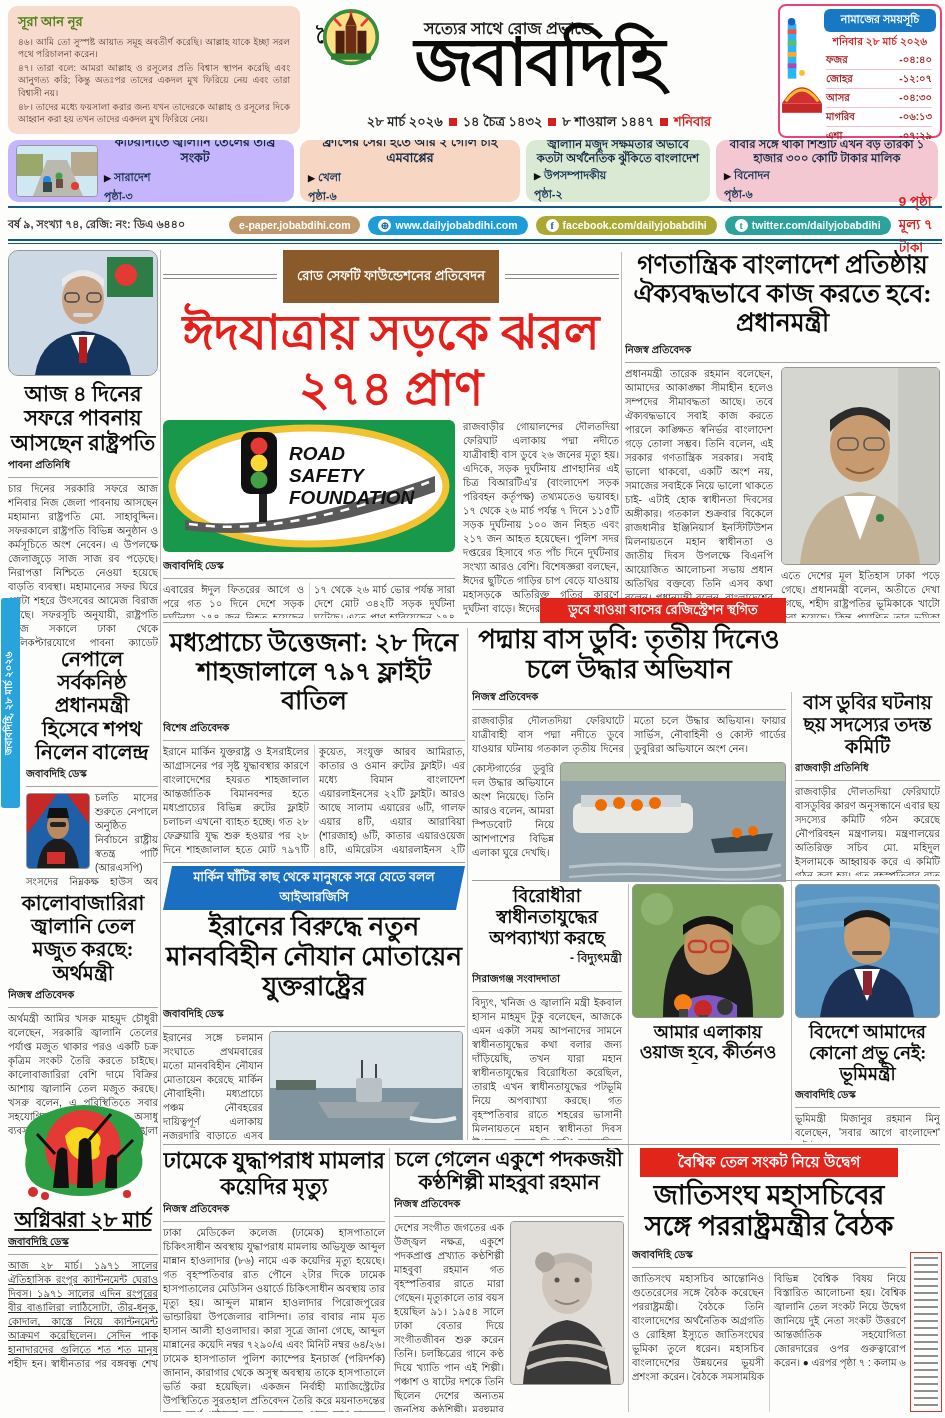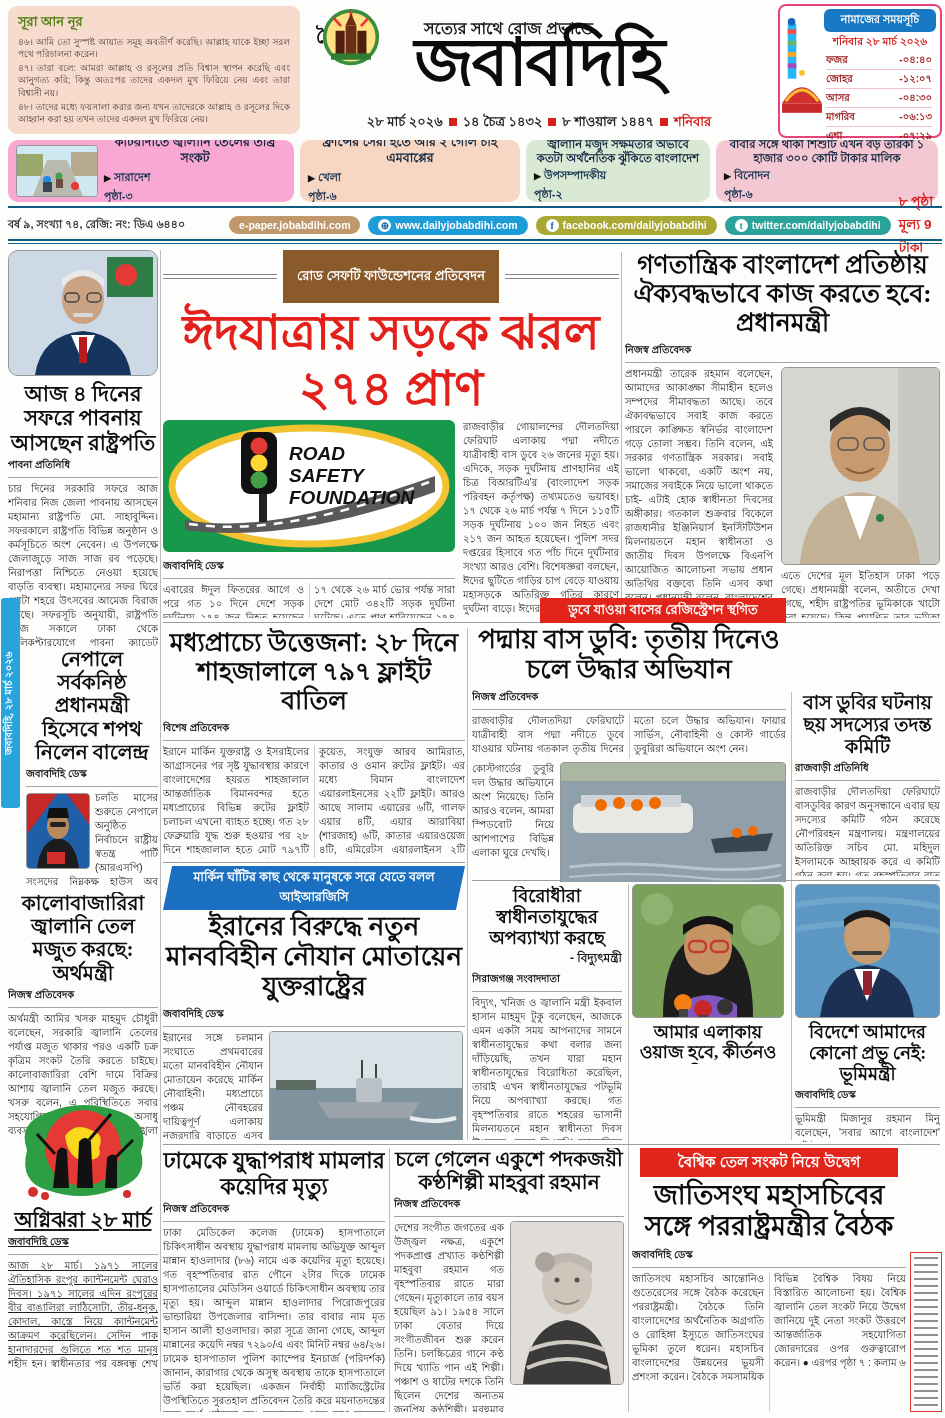--- a/index.html
+++ b/index.html
@@ -134,21 +134,21 @@
       </div>
     <div class="prow">
         <span>এশা</span>
         <span>-০৭:২৯</span>
       </div>
     <div class="psun">সূর্যোদয় ৫:৫৪ মি. - সূর্যাস্ত ৬:১৩ মি.</div>
     <div class="psrc">সূত্র: ইসলামিক ফাউন্ডেশন</div>
   </div>
 
   <div class="abs" id="teasers">
-    <div class="teaser" style="width:286px;background:#f9a8d4;">
+    <div class="teaser" style="width:286px;background:#c4b5fd;">
       <span class="ph" style="width:80px;height:50px;border-radius:4px;flex:none;">
         <svg width="80" height="50" viewBox="0 0 80 50" preserveAspectRatio="none">
           <rect width="80" height="50" fill="#cfe8f2"></rect>
           <rect x="0" y="8" width="26" height="22" fill="#9aa86c"></rect>
             <rect x="54" y="6" width="26" height="24" fill="#b7a98e"></rect>
           <polygon points="30,14 50,14 66,50 16,50" fill="#b9b9b0"></polygon>
           <circle cx="30" cy="34" r="4" fill="#1e88e5"></circle>
             <circle cx="42" cy="30" r="3.5" fill="#43a047"></circle>
           <rect x="26" y="36" width="9" height="10" fill="#37474f"></rect>
             <rect x="39" y="33" width="7" height="9" fill="#6d4c41"></rect>
@@ -203,21 +203,21 @@
         <span>www.dailyjobabdihi.com</span>
       </span>
     <span class="pill" style="background:#a9a833;">
         <span class="picon">f</span>
         <span>facebook.com/dailyjobabdihi</span>
       </span>
     <span class="pill" style="background:#2ba39b;">
         <span class="picon" style="color:#2ba39b;">t</span>
         <span>twitter.com/dailyjobabdihi</span>
       </span>
-    <span id="price">৮ পৃষ্ঠা মূল্য 9 টাকা</span>
+    <span id="price">9 পৃষ্ঠা মূল্য ৭ টাকা</span>
   </div>
   <div class="ibline" style="top:239px;height:2px;"></div>
   <div class="ibline" style="top:243px;height:1px;"></div>
 
   <div class="dvv" style="left:160px;top:250px;height:1162px;"></div>
   <div class="dvv" style="left:621px;top:252px;height:366px;"></div>
   <div class="dvv" style="left:467px;top:628px;height:512px;"></div>
   <div class="dvv" style="left:791px;top:692px;height:448px;"></div>
   <div class="dvv" style="left:628px;top:884px;height:528px;"></div>
   <div class="dvv" style="left:389px;top:1148px;height:264px;"></div>

